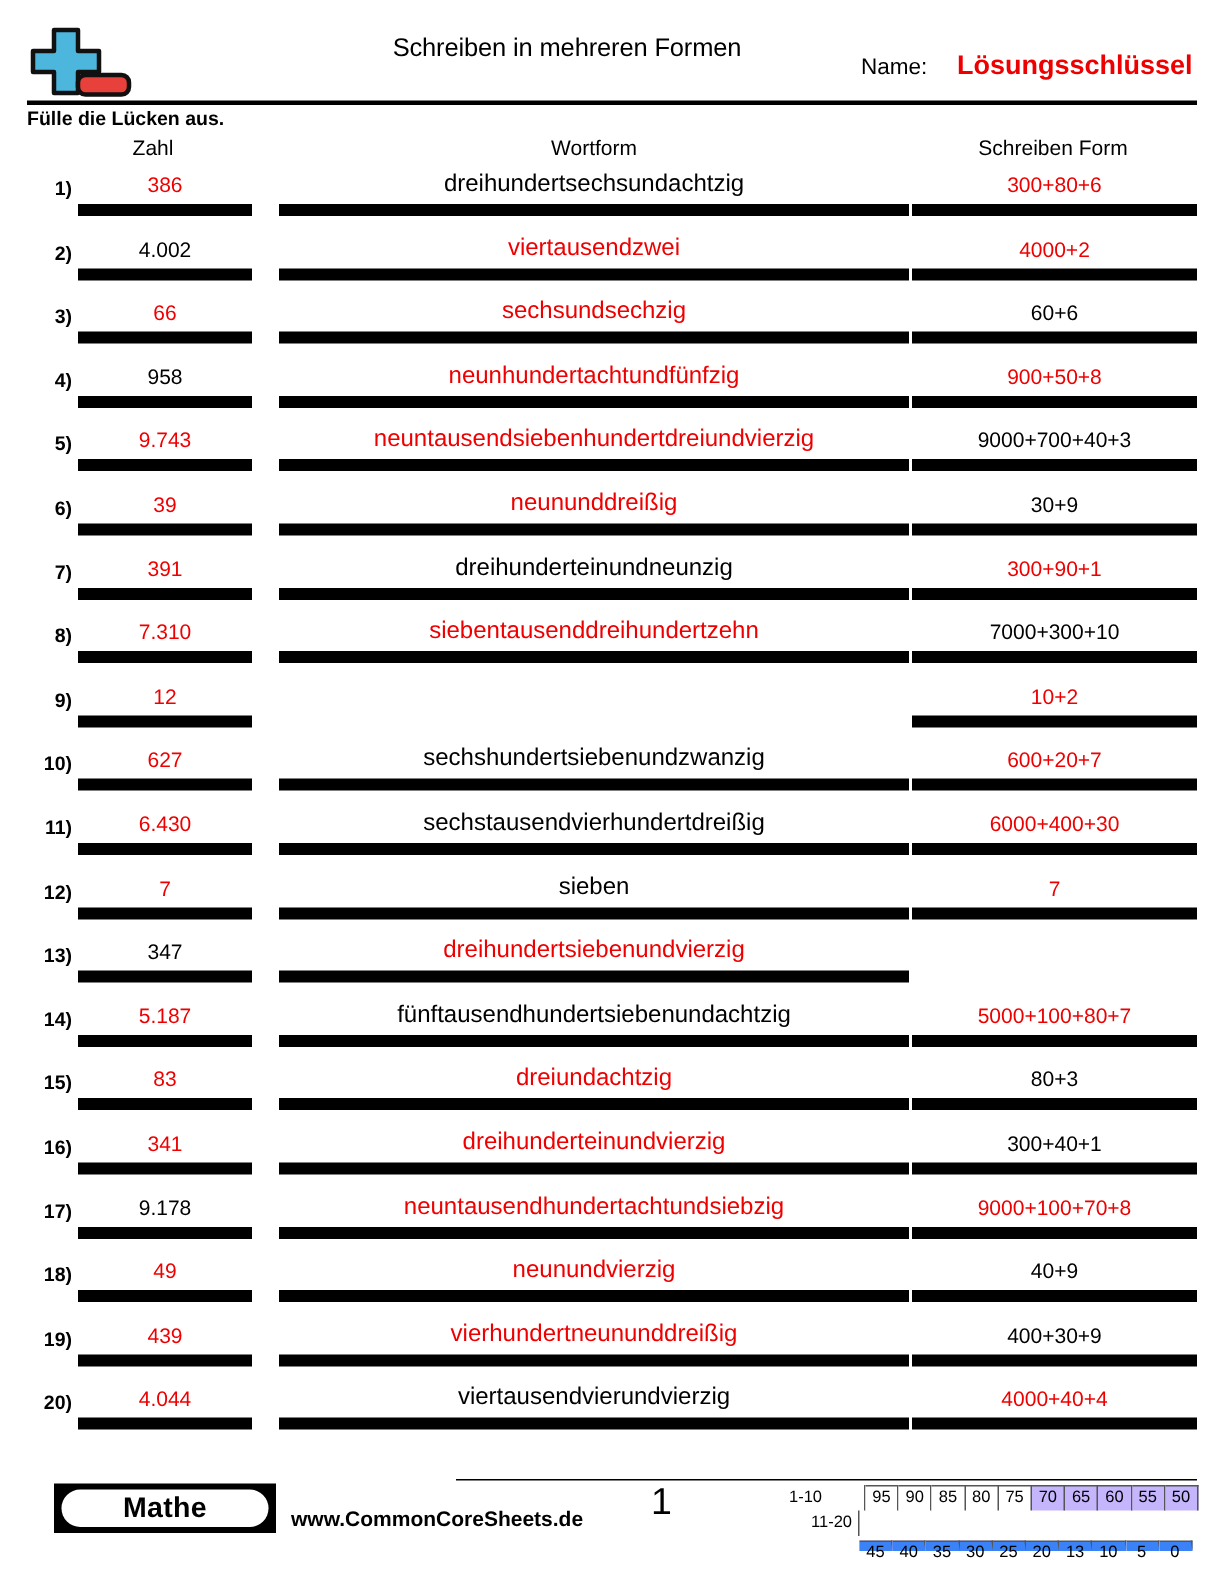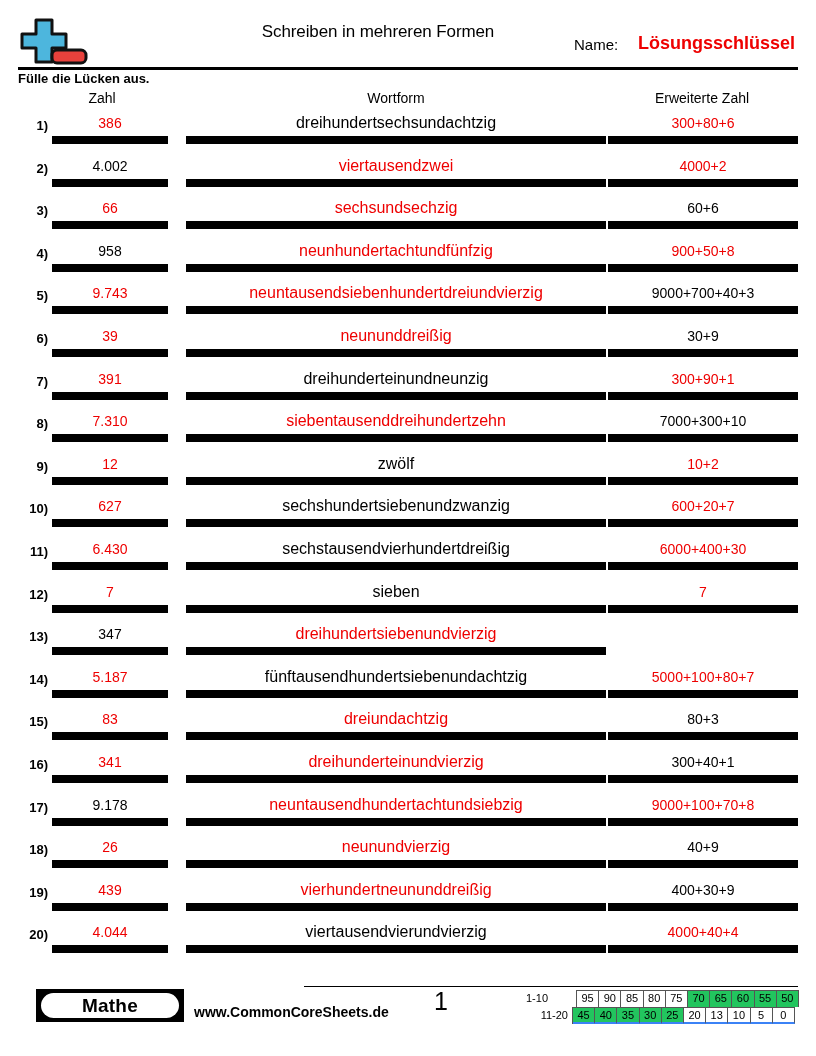--- a/index.html
+++ b/index.html
@@ -228,22 +228,22 @@
   .score-cell {
     width: 22.2px;
     text-align: center;
     font-size: 11px;
     line-height: 15px;
     border-right: 1px solid #555555;
     border-top: 1px solid #555555;
     box-sizing: border-box;
     background: #ffffff;
   }
-  .score-row.r2 .score-cell { border-bottom: 2px solid #3b82f6; }
-  .score-cell.shaded { background: #22c55e; }
+  .score-row.r2 .score-cell { border-bottom: 6px solid #3b82f6; margin-top: 20px; }
+  .score-cell.shaded { background: #c4b5fd; }
 </style>
 </head>
 <body>
 
 <div class="page">
 
   <div class="header">
     <div class="logo">
       <svg width="72" height="52" viewBox="0 0 72 52" xmlns="http://www.w3.org/2000/svg">
         <path d="M18 4 H34 V18 H48 V32 H34 V46 H18 V32 H4 V18 H18 Z" fill="#4db6dd" stroke="#111111" stroke-width="3" stroke-linejoin="round"></path>
@@ -254,21 +254,21 @@
     <div class="name-label">Name:</div>
     <div class="name-value">Lösungsschlüssel</div>
   </div>
   <div class="header-rule"></div>
 
   <div class="instructions">Fülle die Lücken aus.</div>
 
   <div class="col-headers">
     <div class="col-head c1">Zahl</div>
     <div class="col-head c2">Wortform</div>
-    <div class="col-head c3">Erweiterte Zahl</div>
+    <div class="col-head c3">Schreiben Form</div>
   </div>
 
   <div class="rows" id="rows-container">
       <div class="row">
         <div class="row-num">1)</div>
         <div class="cell num ans-red">386</div>
         <div class="cell word ans-black">dreihundertsechsundachtzig</div>
         <div class="cell exp ans-red">300+80+6</div>
       </div>
       <div class="row">
@@ -309,21 +309,20 @@
       </div>
       <div class="row">
         <div class="row-num">8)</div>
         <div class="cell num ans-red">7.310</div>
         <div class="cell word ans-red">siebentausenddreihundertzehn</div>
         <div class="cell exp ans-black">7000+300+10</div>
       </div>
       <div class="row">
         <div class="row-num">9)</div>
         <div class="cell num ans-red">12</div>
-        <div class="cell word ans-black">zwölf</div>
         <div class="cell exp ans-red">10+2</div>
       </div>
       <div class="row">
         <div class="row-num">10)</div>
         <div class="cell num ans-red">627</div>
         <div class="cell word ans-black">sechshundertsiebenundzwanzig</div>
         <div class="cell exp ans-red">600+20+7</div>
       </div>
       <div class="row">
         <div class="row-num">11)</div>
@@ -361,21 +360,21 @@
         <div class="cell exp ans-black">300+40+1</div>
       </div>
       <div class="row">
         <div class="row-num">17)</div>
         <div class="cell num ans-black">9.178</div>
         <div class="cell word ans-red">neuntausendhundertachtundsiebzig</div>
         <div class="cell exp ans-red">9000+100+70+8</div>
       </div>
       <div class="row">
         <div class="row-num">18)</div>
-        <div class="cell num ans-red">26</div>
+        <div class="cell num ans-red">49</div>
         <div class="cell word ans-red">neunundvierzig</div>
         <div class="cell exp ans-black">40+9</div>
       </div>
       <div class="row">
         <div class="row-num">19)</div>
         <div class="cell num ans-red">439</div>
         <div class="cell word ans-red">vierhundertneununddreißig</div>
         <div class="cell exp ans-black">400+30+9</div>
       </div>
       <div class="row">

